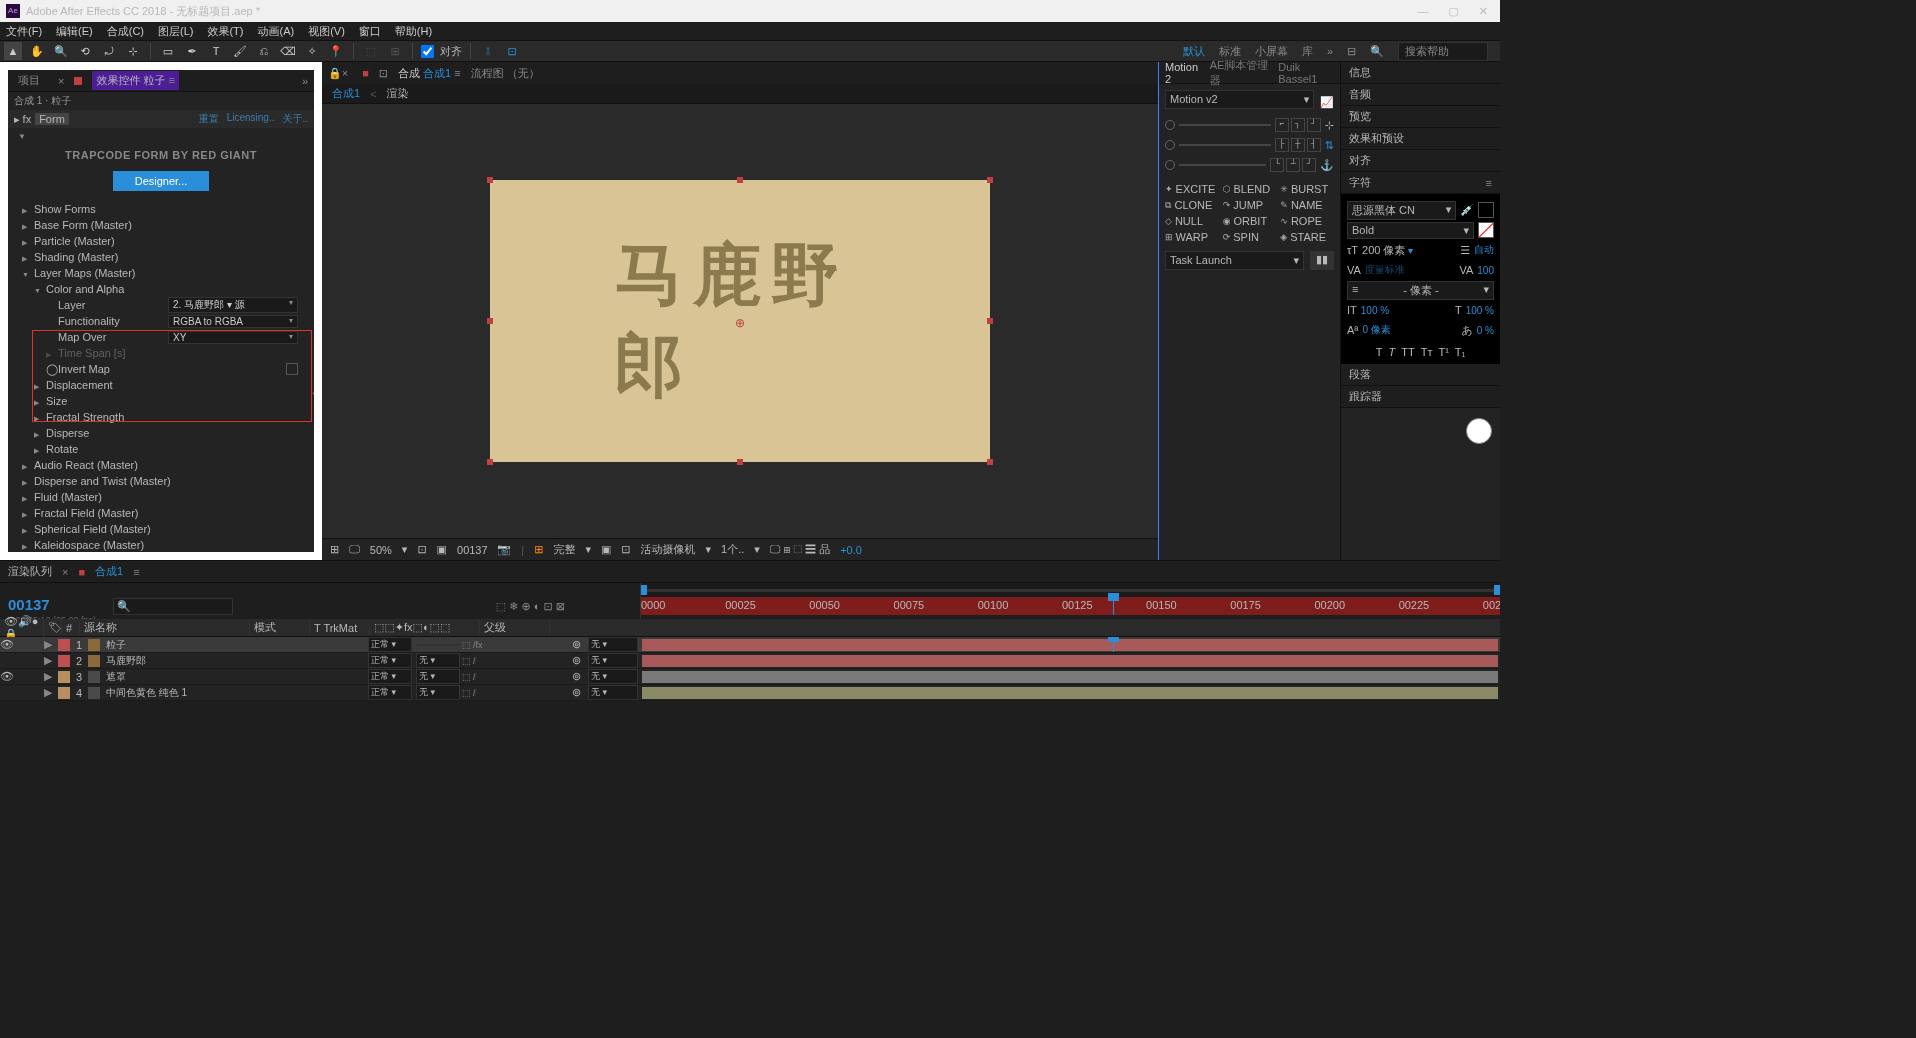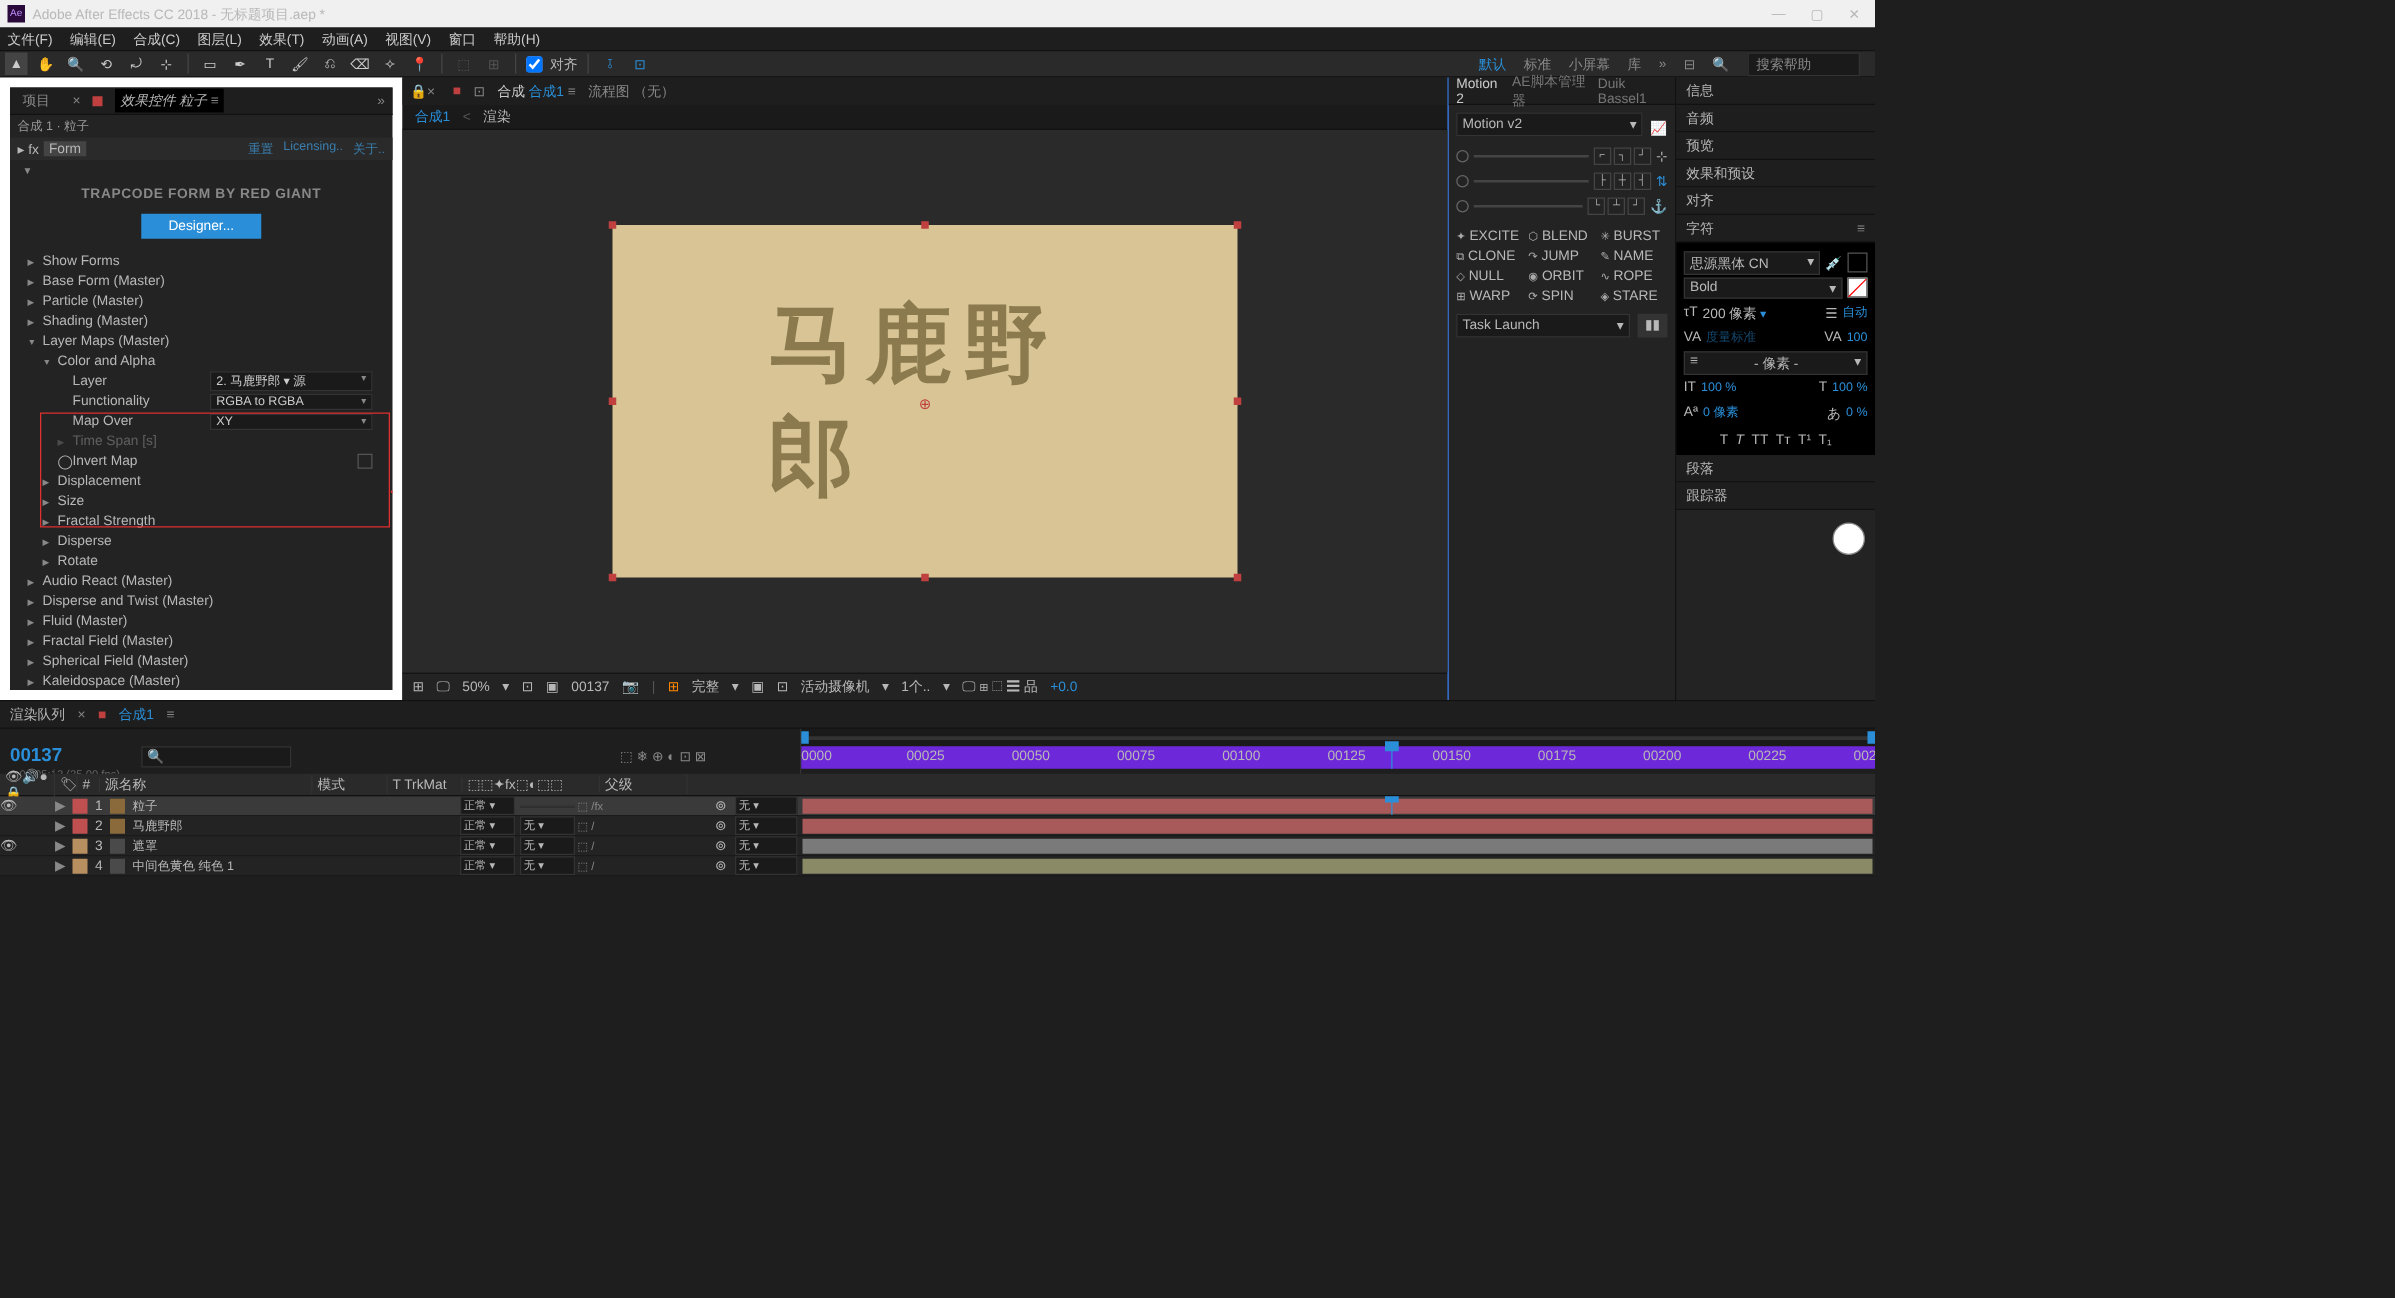--- a/index.html
+++ b/index.html
@@ -14,21 +14,21 @@
 .toolbar .tool.active { background:#444; }
 .toolbar .sep { width:1px; height:16px; background:#444; margin:0 2px; }
 .toolbar .right { margin-left:auto; display:flex; gap:14px; align-items:center; padding-right:8px; }
 .toolbar .ws { color:#888; font-size:11px; }
 .toolbar .ws.active { color:#2a8fd8; }
 .toolbar .search { background:#1a1a1a; border:1px solid #333; padding:1px 6px; width:90px; color:#888; }
 .main { display:flex; height:498px; }
 .left-panel { width:322px; background:#232323; border:8px solid #ffffff; display:flex; flex-direction:column; }
 .panel-tabs { height:22px; display:flex; align-items:center; background:#1e1e1e; border-bottom:1px solid #111; padding:0 6px; gap:10px; }
 .panel-tabs .tab { color:#888; padding:2px 4px; }
-.panel-tabs .tab.active { color:#ccc; background:#000000;font-style:italic; }
+.panel-tabs .tab.active { color:#ccc; background:#4c1d95; }
 .panel-tabs .x { margin-left:4px; color:#888; }
 .panel-tabs .menu { margin-left:auto; color:#888; }
 .breadcrumb { height:18px; padding:2px 6px; color:#999; font-size:10px; }
 .fx-header { height:18px; display:flex; align-items:center; padding:0 6px; gap:4px; background:#2a2a2a; }
 .fx-header .links { margin-left:auto; display:flex; gap:8px; }
 .fx-header .links span { color:#3a7faf; font-size:10px; }
 .fx-body { flex:1; overflow:hidden; padding:4px 10px; position:relative; }
 .fx-title { text-align:center; color:#888; font-size:11px; letter-spacing:0.5px; margin:8px 0 10px; font-weight:bold; }
 .designer-btn { display:block; margin:0 auto 10px; background:#2a8fd8; color:#fff; border:none; padding:4px 22px; font-size:11px; }
 .prop-row { display:flex; align-items:center; height:16px; padding-left:4px; color:#999; font-size:10px; }
@@ -84,21 +84,21 @@
 .char-icons { display:flex; gap:6px; margin-top:6px; justify-content:center; font-size:11px; color:#aaa; }
 .swatch { width:16px; height:16px; }
 .timeline { height:252px; background:#1e1e1e; border-top:1px solid #111; display:flex; flex-direction:column; }
 .tl-tabs { height:22px; display:flex; align-items:center; padding:0 8px; gap:10px; background:#1e1e1e; border-bottom:1px solid #111; }
 .tl-head { height:36px; display:flex; }
 .tl-head-left { width:640px; padding:4px 8px; display:flex; flex-direction:column; justify-content:center;margin-top:18px; }
 .tl-time { color:#2a8fd8; font-size:15px; font-weight:bold; }
 .tl-fps { color:#666; font-size:9px; }
 .tl-search { background:#1a1a1a; border:1px solid #333; padding:1px 4px; width:120px; margin-left:60px; display:inline-block; }
 .tl-head-right { flex:1; position:relative; border-left:1px solid #333; }
-.tl-ruler { height:18px; background:#6d28d9; display:flex; position:relative; font-size:9px; color:#888; }
+.tl-ruler { height:18px; background:#7f1d1d; display:flex; position:relative; font-size:9px; color:#888; }
 .tl-ruler .tick { position:absolute; top:2px; }
 .tl-cols { height:18px; background:#2a2a2a; display:flex; align-items:center; color:#999; font-size:10px; border-bottom:1px solid #111; }
 .tl-cols .c { padding:0 4px; border-right:1px solid #333; }
 .tl-rows { flex:1; overflow:hidden; }
 .tl-row { height:16px; display:flex; align-items:center; background:#232323; border-bottom:1px solid #1a1a1a; }
 .tl-row.sel { background:#3a3a3a; }
 .tl-row .eye { width:14px; text-align:center; }
 .tl-row .cols-left { width:640px; display:flex; align-items:center; }
 .tl-row .sw { width:12px; height:12px; margin:0 2px; }
 .tl-row .name { flex:1; padding-left:4px; font-size:10px; }

